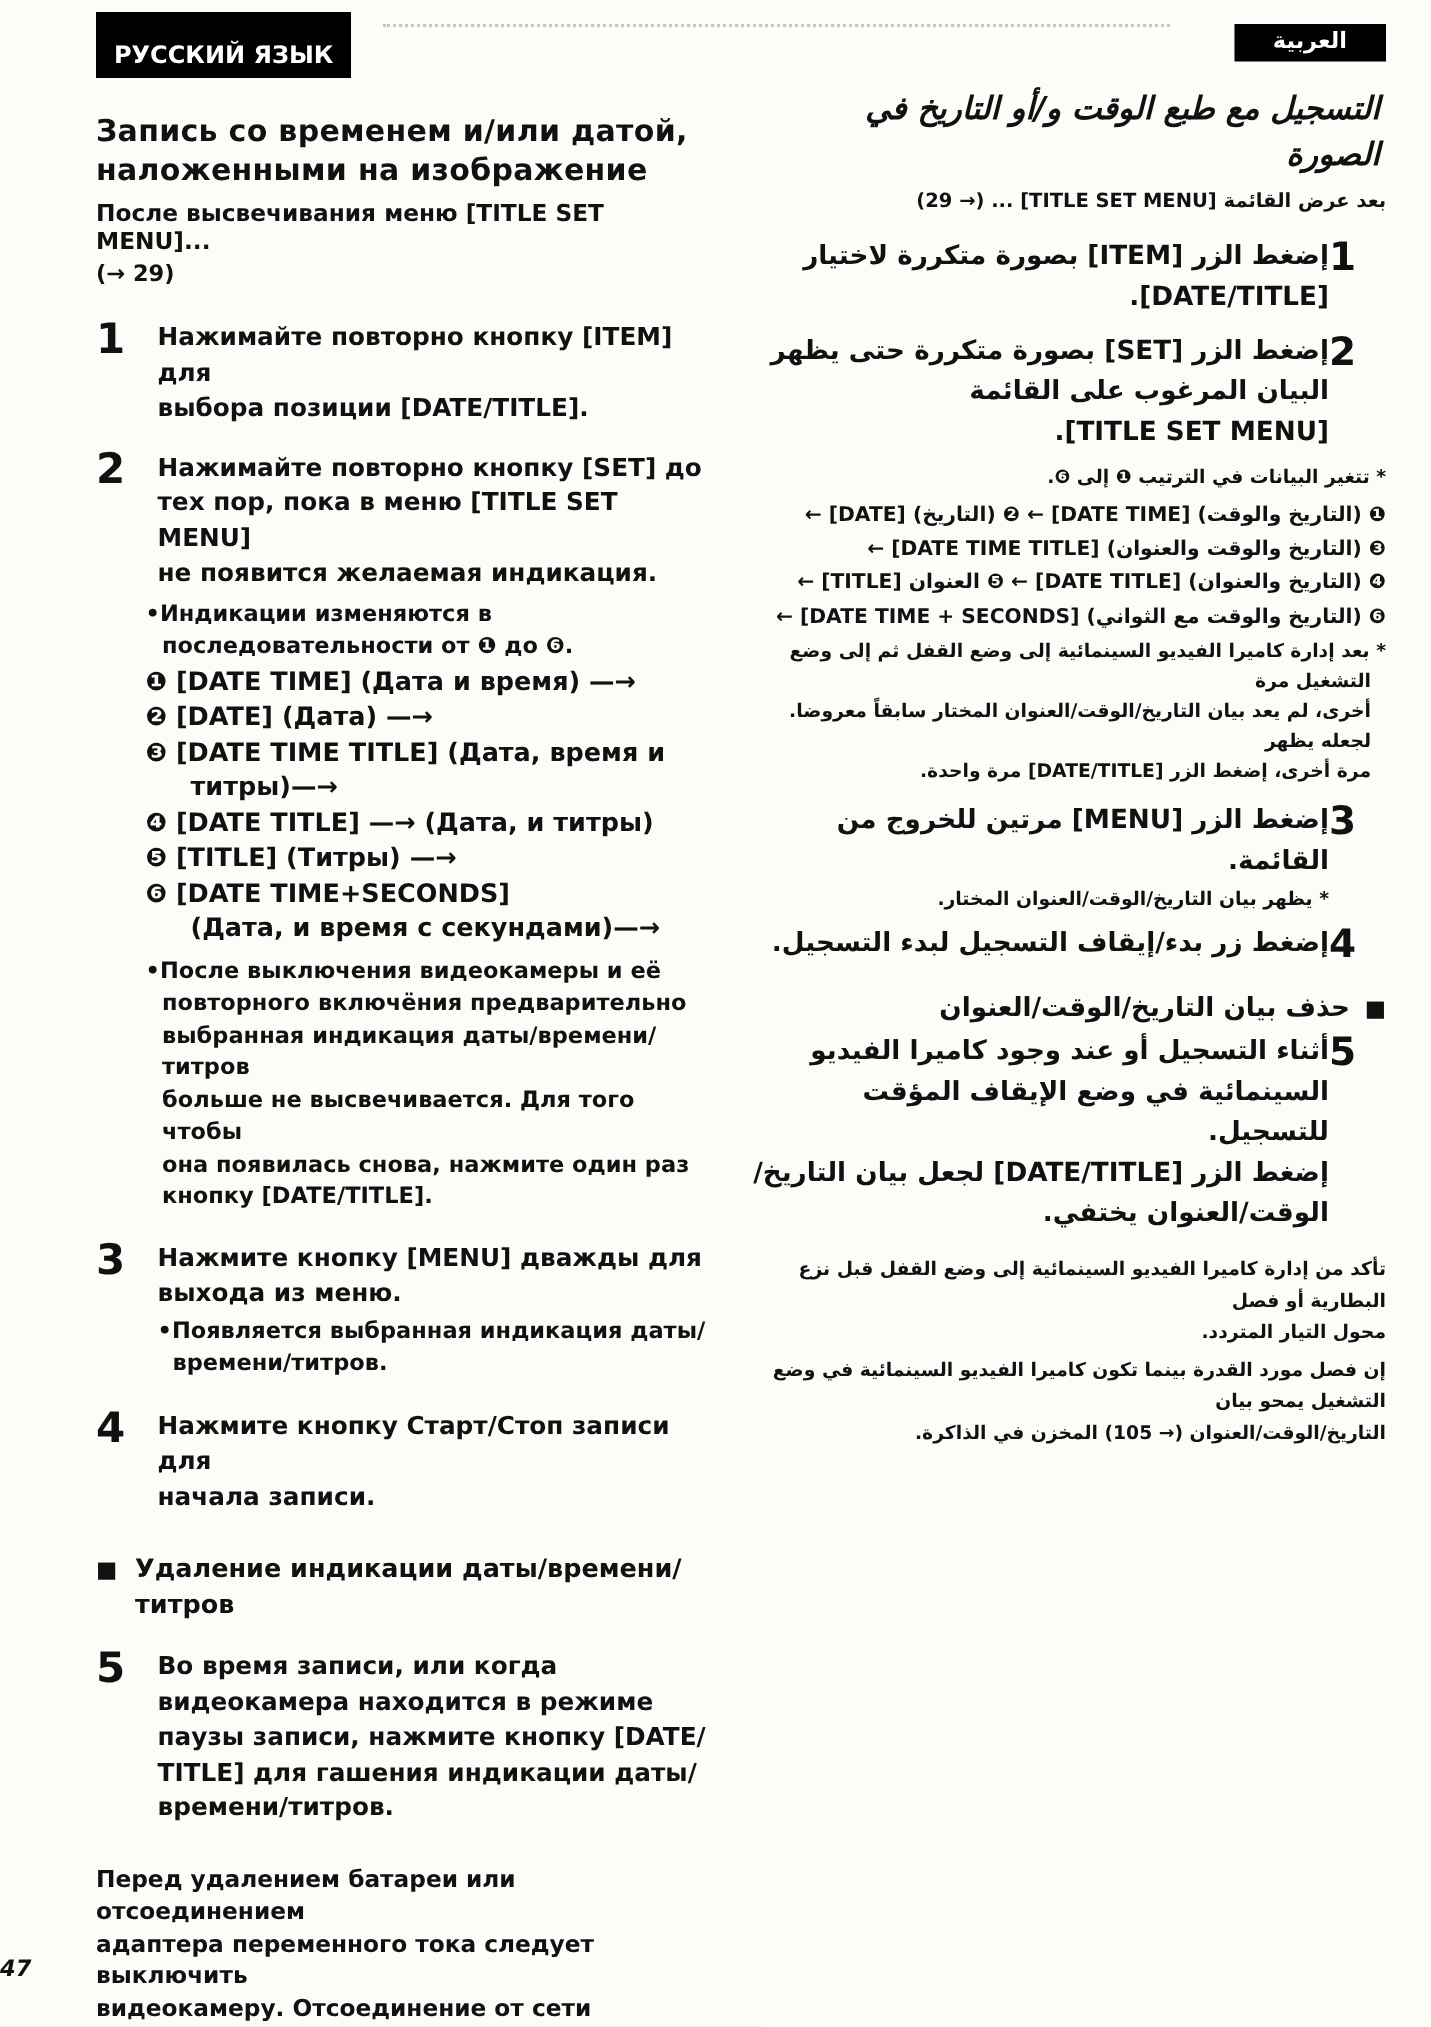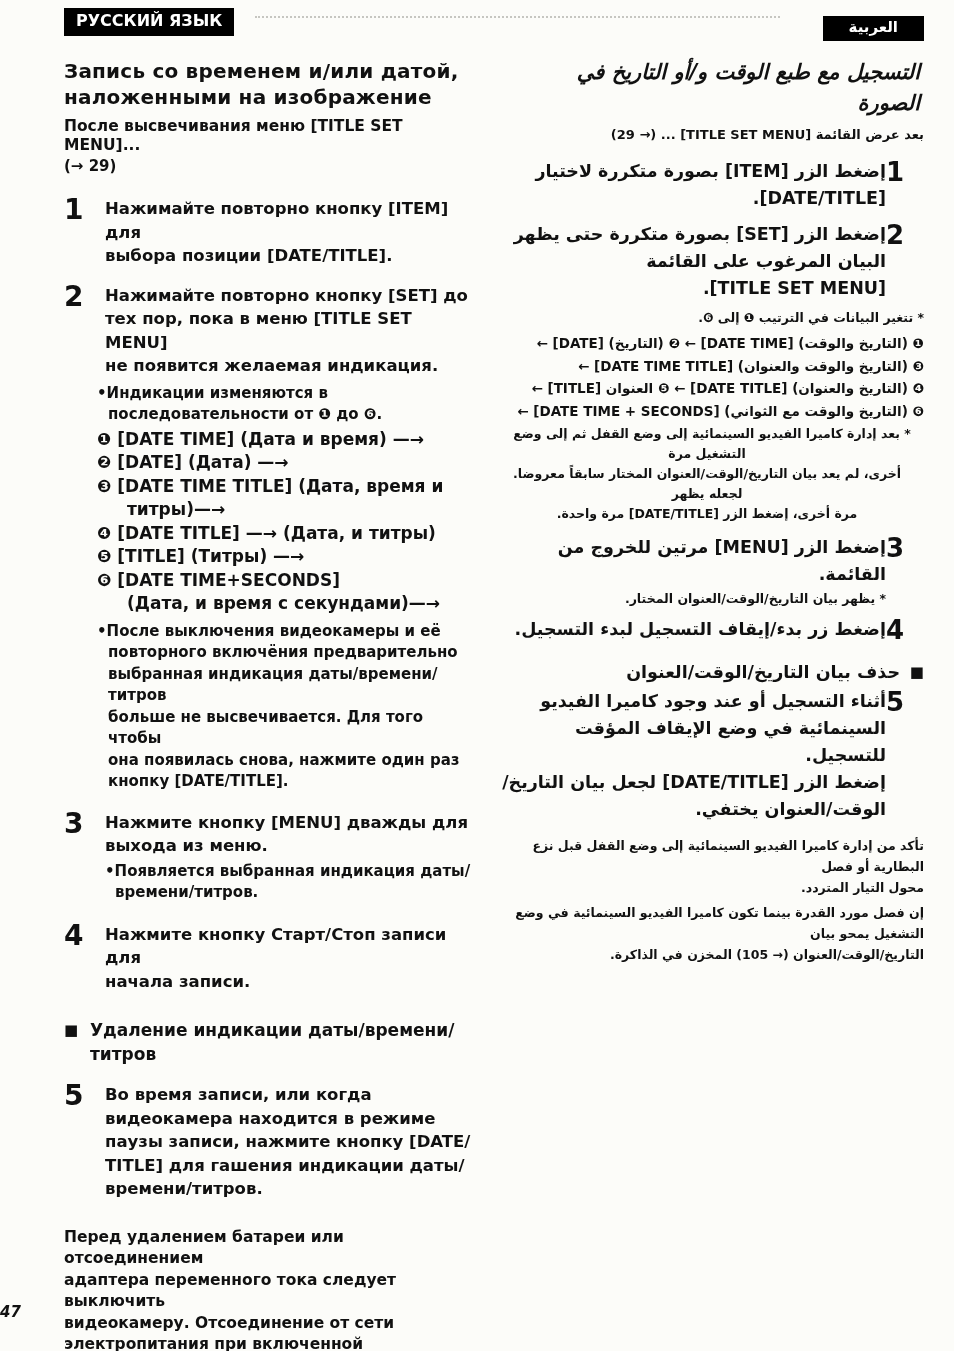--- a/index.html
+++ b/index.html
@@ -21,21 +21,21 @@
   }
 
   
   .col-left  { position:absolute; left:64px;  top:8px;  width:412px; }
   .col-right { position:absolute; left:500px; top:16px;  width:424px; direction:rtl; text-align:right; }
 
   
   .lang-tag {
     display:inline-block; background:#000; color:#fff;
     font-weight:bold; font-size:16px; line-height:1;
-    padding:5px 12px 7px;
+    padding:21px 12px 7px;
   }
   .col-right .lang-tag { font-size:15px; padding:4px 26px 6px; }
 
   
   .ru-title {
     margin:22px 0 0; font-size:20px; font-weight:bold; line-height:26px;
     letter-spacing:.2px;
   }
   .ru-intro { margin-top:7px; font-size:15.5px; font-weight:bold; line-height:19px; }
   .ru-ref   { margin-top:2px; font-size:15px;   font-weight:bold; }
@@ -91,21 +91,21 @@
   .col-right .step4 { margin-top:8px; }
   .col-right .step5 { margin-top:3px; }
 
   .ar-small {
     font-size:12.5px; font-weight:bold; line-height:20px;
     padding-right:10px; text-indent:-10px;
   }
   .ar-seq { margin-top:4px; }
   .ar-seq-item { font-size:13.5px; font-weight:bold; line-height:22.5px; }
   .ar-star1 { margin-top:6px; }
-  .ar-star2 { margin-top:2px;text-align:center; }
+  .ar-star2 { margin-top:2px; }
   .ar-body-bullet {
     margin-top:2px; font-size:12.5px; font-weight:bold; line-height:18px;
     padding-right:8px; text-indent:-8px;
   }
   .col-right .section-head { margin-top:16px; font-size:17.5px; line-height:25px; }
   .col-right .section-head .marker { width:24px; text-align:right; }
   .ar-footer { margin-top:12px; font-size:12.5px; font-weight:bold; line-height:21px; }
   .ar-footer + .ar-footer { margin-top:4px; }
 
   

